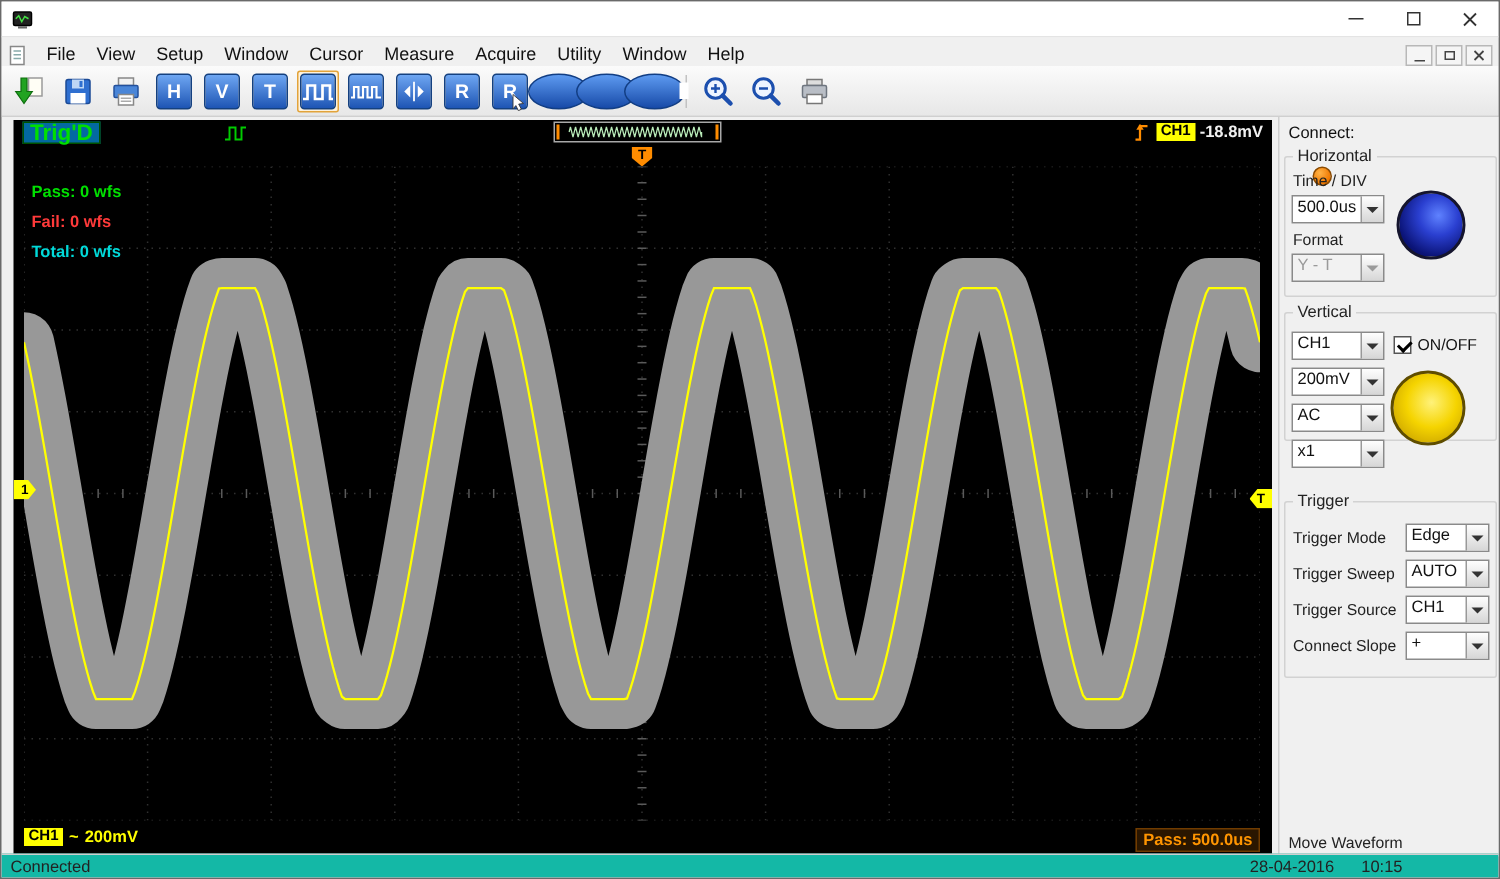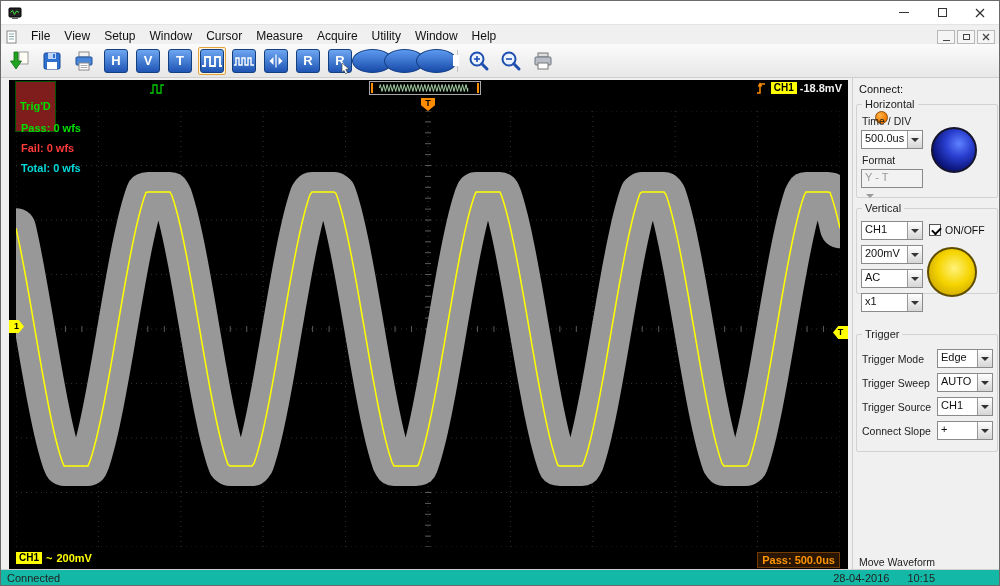--- a/index.html
+++ b/index.html
@@ -34,21 +34,21 @@
   .tile { width:24px; height:24px; border-radius:3px; background:linear-gradient(#6ea6f2,#1e55b4); border:1px solid #14407f; color:#fff; font-weight:bold; font-size:13px; display:flex; align-items:center; justify-content:center; position:relative; }
   .ctile { width:24px; height:24px; border-radius:50%; background:linear-gradient(#5d9af0,#174aa8); border:1px solid #123e84; display:flex; align-items:center; justify-content:center; color:#fff; font-weight:bold; font-size:9px; position:relative;padding-left:39px; }
   .play-tri { width:0; height:0; border-left:9px solid #b9f2b9; border-top:6px solid transparent; border-bottom:6px solid transparent; margin-left:3px; }
   .pause-bars { width:9px; height:11px; border-left:3px solid #fff; border-right:3px solid #fff; }
   .r-overlay { position:absolute; right:-2px; bottom:-2px; }
   
   .scope-area { position:absolute; left:8px; top:79px; width:839px; height:491px; background:#000; }
   .right-panel { position:absolute; left:851px; top:77px; width:149px; height:493px; background:#f0f0f0; border-left:1px solid #cfcfcf; font-size:11px; }
   
   .info-strip { position:absolute; left:0; top:0; width:100%; height:17px; }
-  .trig-status { position:absolute; left:6px; top:1px; font-size:11px; font-weight:bold; color:#00e000; background:#7f1d1d; border:1px solid #005200; padding:18px 4px; line-height:13px; }
+  .trig-status { position:absolute; left:6px; top:1px; font-size:15px; font-weight:bold; color:#00e000; background:#0369a1; border:1px solid #005200; padding:0 4px; line-height:13px; }
   .pulse-glyph { position:absolute; left:140px; top:2px; }
   .preview-box { position:absolute; left:360px; top:1px; width:112px; height:14px; background:#000; border:1px solid #a8a8a8; }
   .preview-end { position:absolute; top:1px; width:2px; height:10px; background:#ff8c00; }
   .preview-end.left { left:1px; } .preview-end.right { right:1px; }
   .trig-readout { position:absolute; right:6px; top:1px; display:flex; align-items:center; gap:3px; height:14px; }
   .ch-badge { background:#ffff00; color:#000; font-weight:bold; font-size:10px; padding:0 3px; line-height:12px; }
   .trig-level { color:#f0f0f0; font-size:11px; font-weight:bold; }
   
   .graticule { position:absolute; left:7px; top:31px; width:824px; height:436px; }
   .passfail { position:absolute; left:12px; top:38px; font-size:11px; font-weight:bold; line-height:20px; }
@@ -69,21 +69,21 @@
   .group { position:absolute; left:3px; width:142px; border:1px solid #d2d2d2; border-radius:2px; }
   .group-title { position:absolute; top:-7px; left:5px; background:#f0f0f0; padding:0 3px; font-size:11px; color:#222; }
   .group-h { top:26px; height:94px; }
   .group-v { top:130px; height:86px; }
   .group-t { top:256px; height:118px; }
   .plabel { position:absolute; font-size:10.5px; color:#222; }
   .dd { position:absolute; height:19px; background:#fff; border:1px solid #8a8a8a; display:flex; align-items:stretch; font-size:11px; }
   .dd .val { flex:1; padding:1px 3px 0; white-space:nowrap; overflow:hidden; }
   .dd .btn { width:15px; background:linear-gradient(#fefefe,#d6d6d6); border-left:1px solid #999; position:relative; }
   .dd .btn::after { content:""; position:absolute; left:3px; top:7px; border:4px solid transparent; border-top-color:#333; }
-  .dd.disabled { background:#f2f2f2; color:#9a9a9a;flex-direction:column; }
+  .dd.disabled { background:#f2f2f2; color:#9a9a9a; }
   .dd.disabled .btn::after { border-top-color:#9a9a9a; }
   .knob { position:absolute; border-radius:50%; }
   .knob-blue { width:46px; height:46px; background:radial-gradient(circle at 62% 35%, #5f82ff 0%, #2a3fd0 35%, #0b1478 72%, #05093f 100%); border:2px solid #15152e; }
   .knob-yellow { width:50px; height:50px; background:radial-gradient(circle at 55% 42%, #fff27a 0%, #f5d400 45%, #caa300 85%, #8f7300 100%); border:2px solid #5f4d00; }
   .checkbox { position:absolute; display:flex; align-items:center; gap:4px; font-size:10.5px; }
   .cbox { width:12px; height:12px; background:#fff; border:1px solid #555; position:relative; display:inline-block; }
   .cbox.checked::after { content:""; position:absolute; left:2px; top:2px; width:7px; height:4px; border-left:2px solid #000; border-bottom:2px solid #000; transform:rotate(-45deg); }
   .trow-label { position:absolute; left:5px; font-size:10.5px; color:#222; }
   .move-label { position:absolute; left:6px; top:478px; font-size:10.5px; color:#222; }
   

